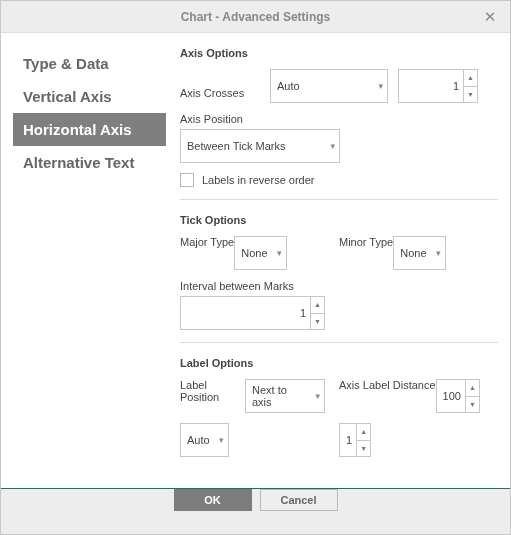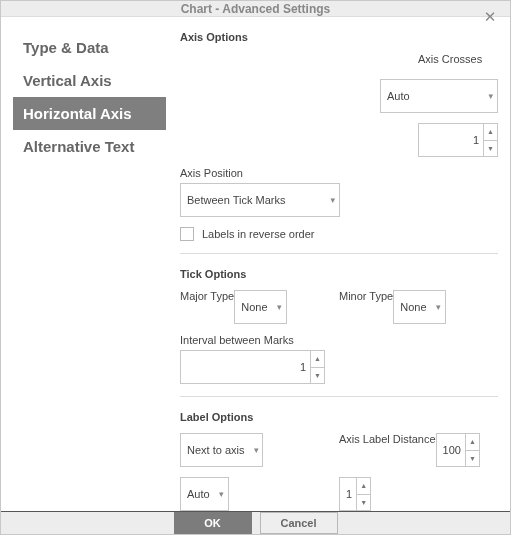--- a/index.html
+++ b/index.html
@@ -177,21 +177,20 @@
 .btn.primary {
   background: #7c7c7c;
   color: #fff;
   border-color: #7c7c7c;
 }
 .inline-row {
   display: flex;
   align-items: flex-end;
   gap: 10px;
   margin-bottom: 10px;
-  flex-direction: column;
 }
 </style>
 </head>
 <body>
 
 <div class="dialog">
   <div class="titlebar">
     <div class="title">Chart - Advanced Settings</div>
     <div class="close">✕</div>
   </div>
@@ -273,20 +272,21 @@
           </div>
         </div>
       </div>
 
       <hr class="divider">
 
       <div class="section-title">Label Options</div>
 
       <div class="row">
         <div class="col-fixed">
+          <span class="field-label">Label Position</span>
           <div class="select">
             <span>Next to axis</span>
             <span class="chev">▾</span>
           </div>
         </div>
         <div class="col-fixed">
           <span class="field-label">Axis Label Distance</span>
           <div class="spinner">
             <span class="val">100</span>
             <div class="spin-btns">

